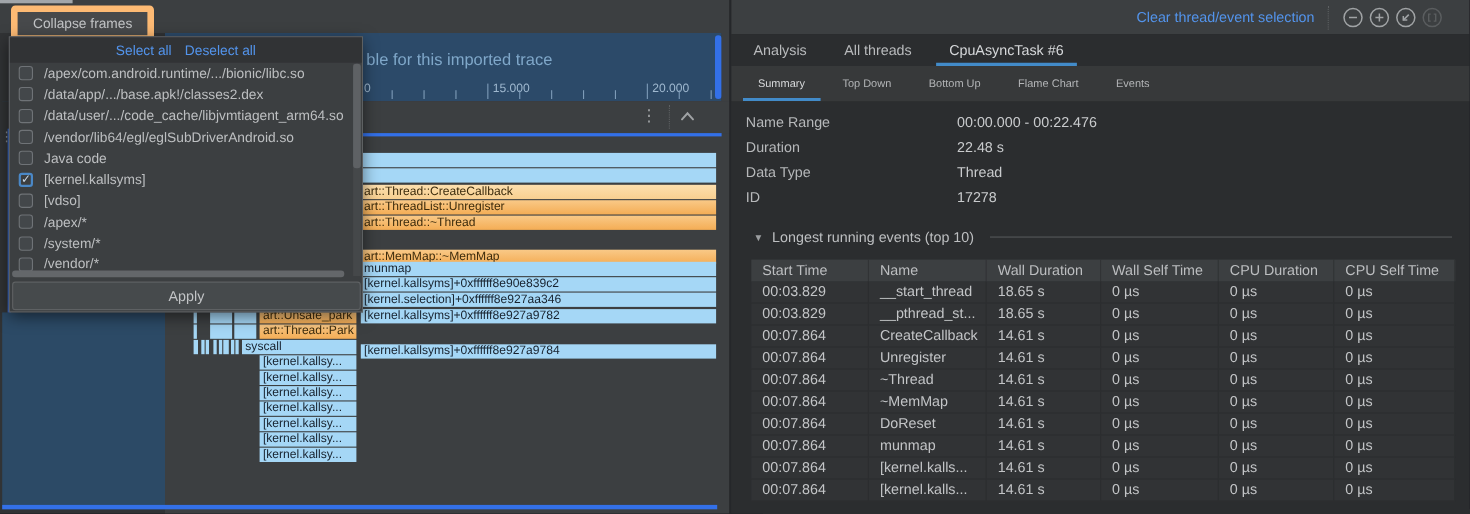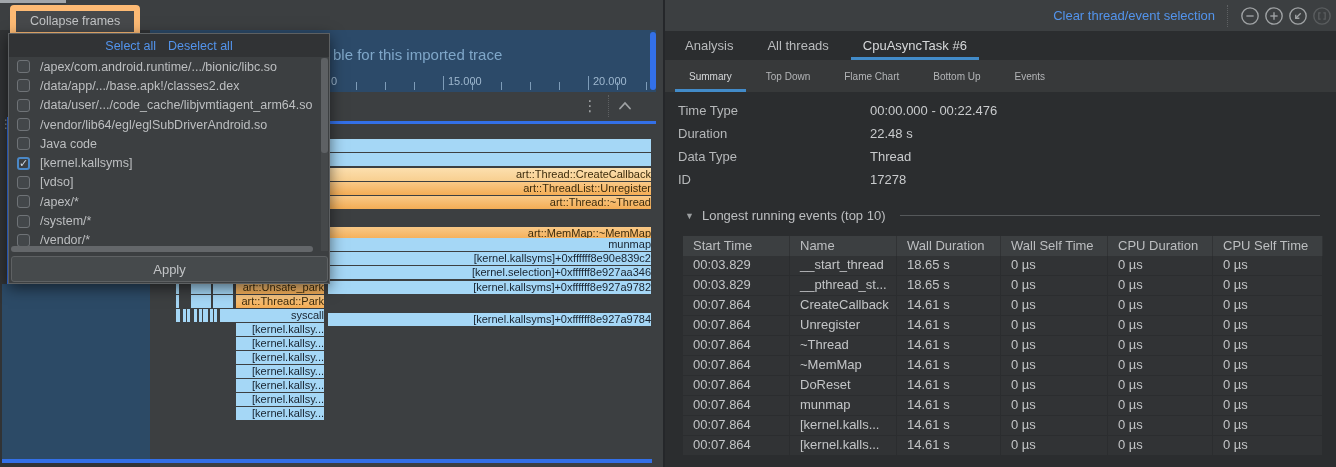--- a/index.html
+++ b/index.html
@@ -32,21 +32,21 @@
   
   .flame-panel{left:150px;top:92px;width:513px;height:375px;background:#3c3f41;}
   .flame-header{position:absolute;left:0;top:0;width:100%;height:29px;background:#3c3f41;}
   .fh-kebab{position:absolute;left:432px;top:5px;width:16px;height:18px;color:#9fa2a4;font-size:15px;
       line-height:18px;text-align:center;cursor:default;}
   .fh-sep{position:absolute;left:458px;top:3px;height:22px;border-left:1px dotted #5e6163;}
   .fh-chevron{position:absolute;left:468px;top:9px;}
   .flame-accent{position:absolute;left:0;top:29px;width:506px;height:3px;background:#3370e8;}
   .bars{position:absolute;left:0;top:0;width:100%;height:100%;}
   .bar{position:absolute;height:13px;line-height:13px;font-size:11px;padding-left:3px;
-       white-space:nowrap;overflow:hidden;box-sizing:border-box;cursor:default;text-align:right;}
+       white-space:nowrap;overflow:hidden;box-sizing:border-box;cursor:default;}
   .bar.blue{background:#a5d7f6;color:#17222e;}
   .bar.peach{background:linear-gradient(#fcdfae,#f8cf90);color:#3d2c0d;}
   .bar.orange{background:linear-gradient(#f9c987,#f4ad55);color:#3d2c0d;}
 
   .bottom-accent{left:2px;top:459px;width:650px;height:4px;background:#3370e8;}
   .mid-right-divider{left:663px;top:0;width:2px;height:467px;background:#25272a;}
 
   
   .dropdown{left:8px;top:33px;width:322px;height:251px;background:#3c3f41;border:1px solid #5d6062;
       box-sizing:border-box;z-index:30;box-shadow:0 4px 14px rgba(0,0,0,0.55);}
@@ -61,21 +61,21 @@
   .dd-vscroll{position:absolute;right:1px;top:24px;width:7px;height:193px;background:#45484a;}
   .dd-vthumb{position:absolute;left:0;top:0;width:7px;height:95px;background:#5e6164;border-radius:3px;}
   .dd-hscroll{position:absolute;left:2px;top:212px;width:302px;height:6px;background:#64676a;border-radius:3px;}
   .btn-apply{position:absolute;left:2px;top:222px;width:317px;height:26px;background:#464a4c;
       border:1px solid #5e6163;border-radius:3px;color:#c2c4c6;font-size:13px;display:flex;
       align-items:center;justify-content:center;cursor:pointer;box-sizing:border-box;}
 
   
   .right-panel{left:665px;top:0;width:671px;height:467px;background:#2b2d2f;}
   .rp-toolbar{position:absolute;left:0;top:0;width:100%;height:31px;background:#3c3f41;display:flex;
-      align-items:center;justify-content:flex-end;padding-right:2px;box-sizing:border-box;}
+      align-items:center;justify-content:flex-end;padding-right:22px;box-sizing:border-box;}
   .rp-toolbar .link{font-size:13px;}
   .tb-sep{height:22px;border-left:1px dotted #5e6163;margin:0 10px 0 12px;}
   .icon-btn{width:24px;height:24px;display:flex;align-items:center;justify-content:center;cursor:pointer;}
   .tabs{position:absolute;left:0;top:31px;width:100%;height:29px;background:#2b2d2f;display:flex;
       align-items:stretch;padding-left:3px;}
   .tab{padding:0 12px;margin:0 5px;display:flex;align-items:center;font-size:13px;color:#b9bbbd;cursor:pointer;}
   .tab.active{color:#d6d8da;box-shadow:inset 0 -3px 0 #428bc9;}
   .subtabs{position:absolute;left:0;top:60px;width:100%;height:32px;background:#37393a;display:flex;
       align-items:stretch;padding-left:7px;}
   .subtab{padding:0 14px;margin:0 3px;display:flex;align-items:center;font-size:10px;color:#b3b5b7;cursor:pointer;}
@@ -278,28 +278,28 @@
     </div>
 
     <div class="tabs">
         <div class="tab">Analysis</div>
         <div class="tab">All threads</div>
         <div class="tab active">CpuAsyncTask #6</div>
       </div>
     <div class="subtabs">
         <div class="subtab active">Summary</div>
         <div class="subtab">Top Down</div>
+        <div class="subtab">Bottom Up</div>
         <div class="subtab">Flame Chart</div>
-        <div class="subtab">Bottom Up</div>
         <div class="subtab">Events</div>
       </div>
 
     <div class="summary">
         <div class="sum-row">
-          <span class="sum-label">Time Type</span>
+          <span class="sum-label">Name Range</span>
           <span class="sum-value">00:00.000 - 00:22.476</span>
         </div>
         <div class="sum-row">
           <span class="sum-label">Duration</span>
           <span class="sum-value">22.48 s</span>
         </div>
         <div class="sum-row">
           <span class="sum-label">Data Type</span>
           <span class="sum-value">Thread</span>
         </div>

